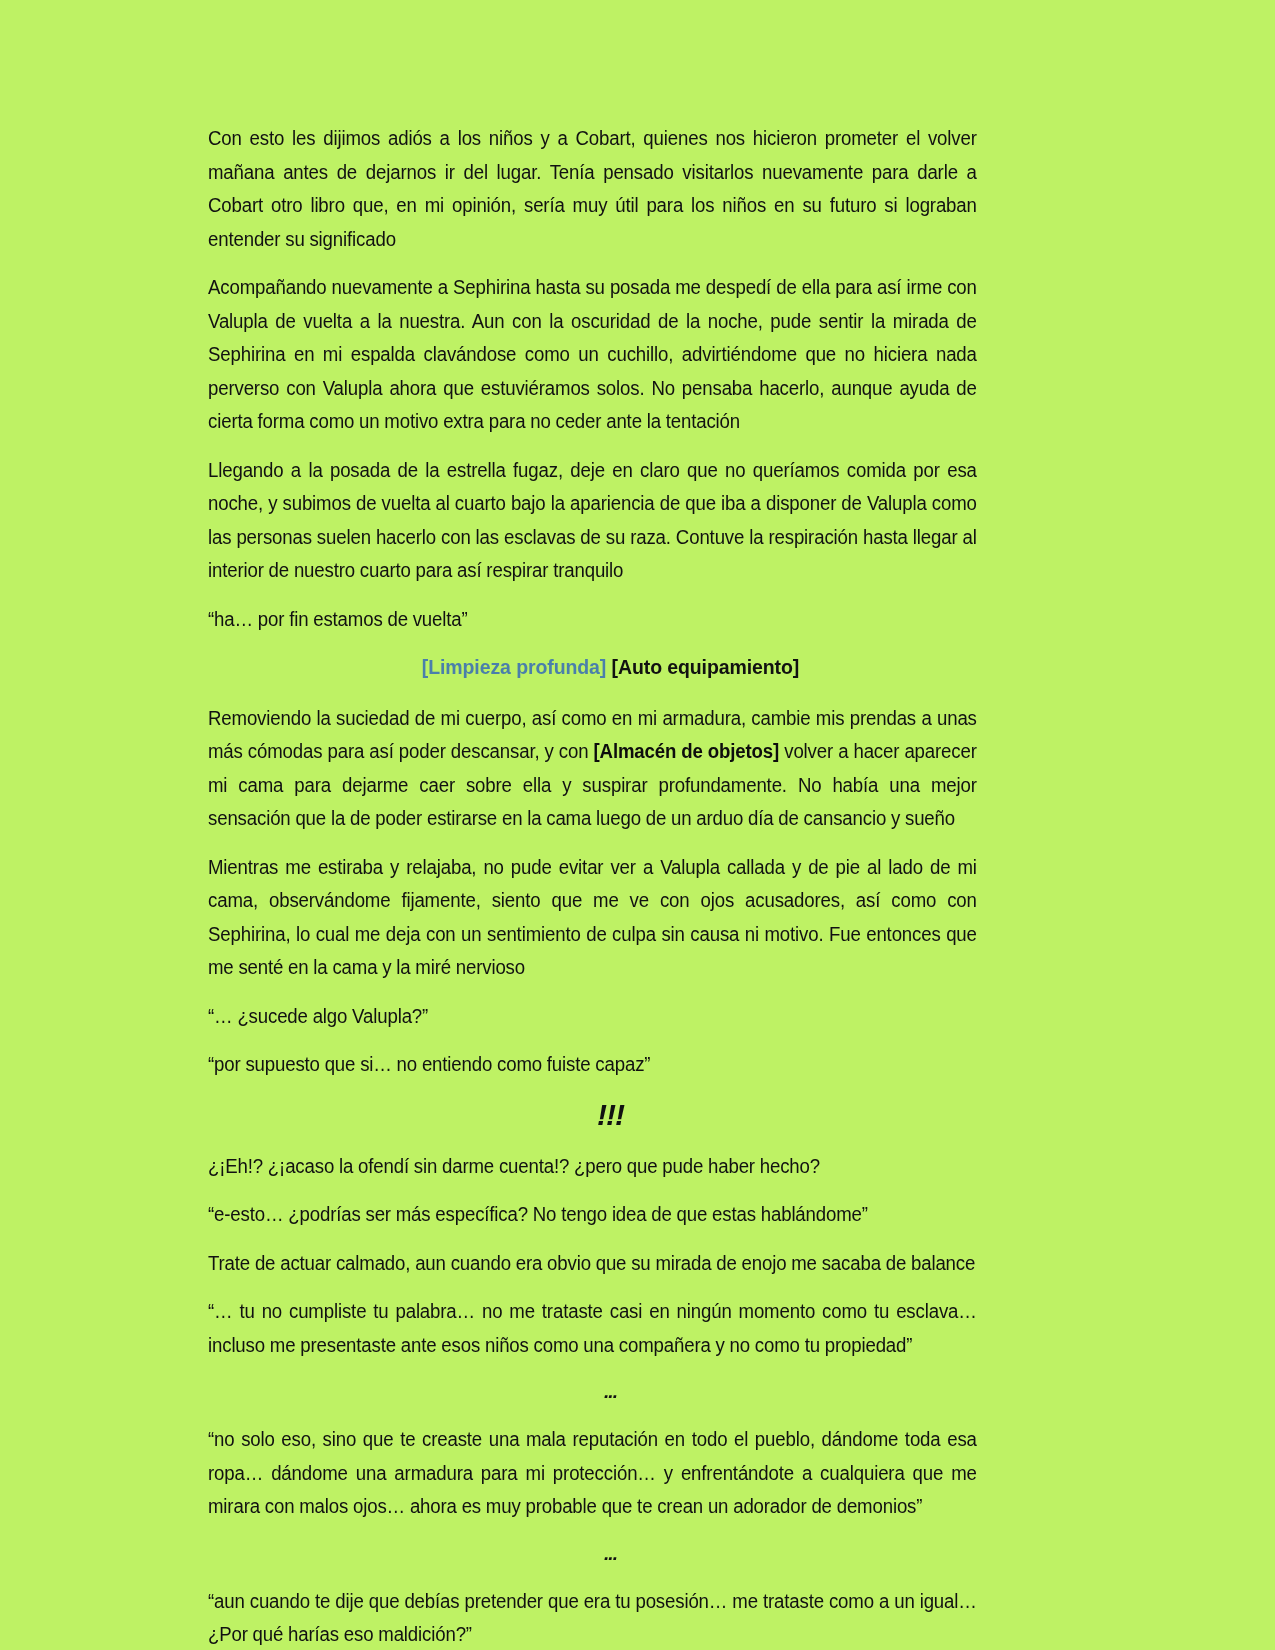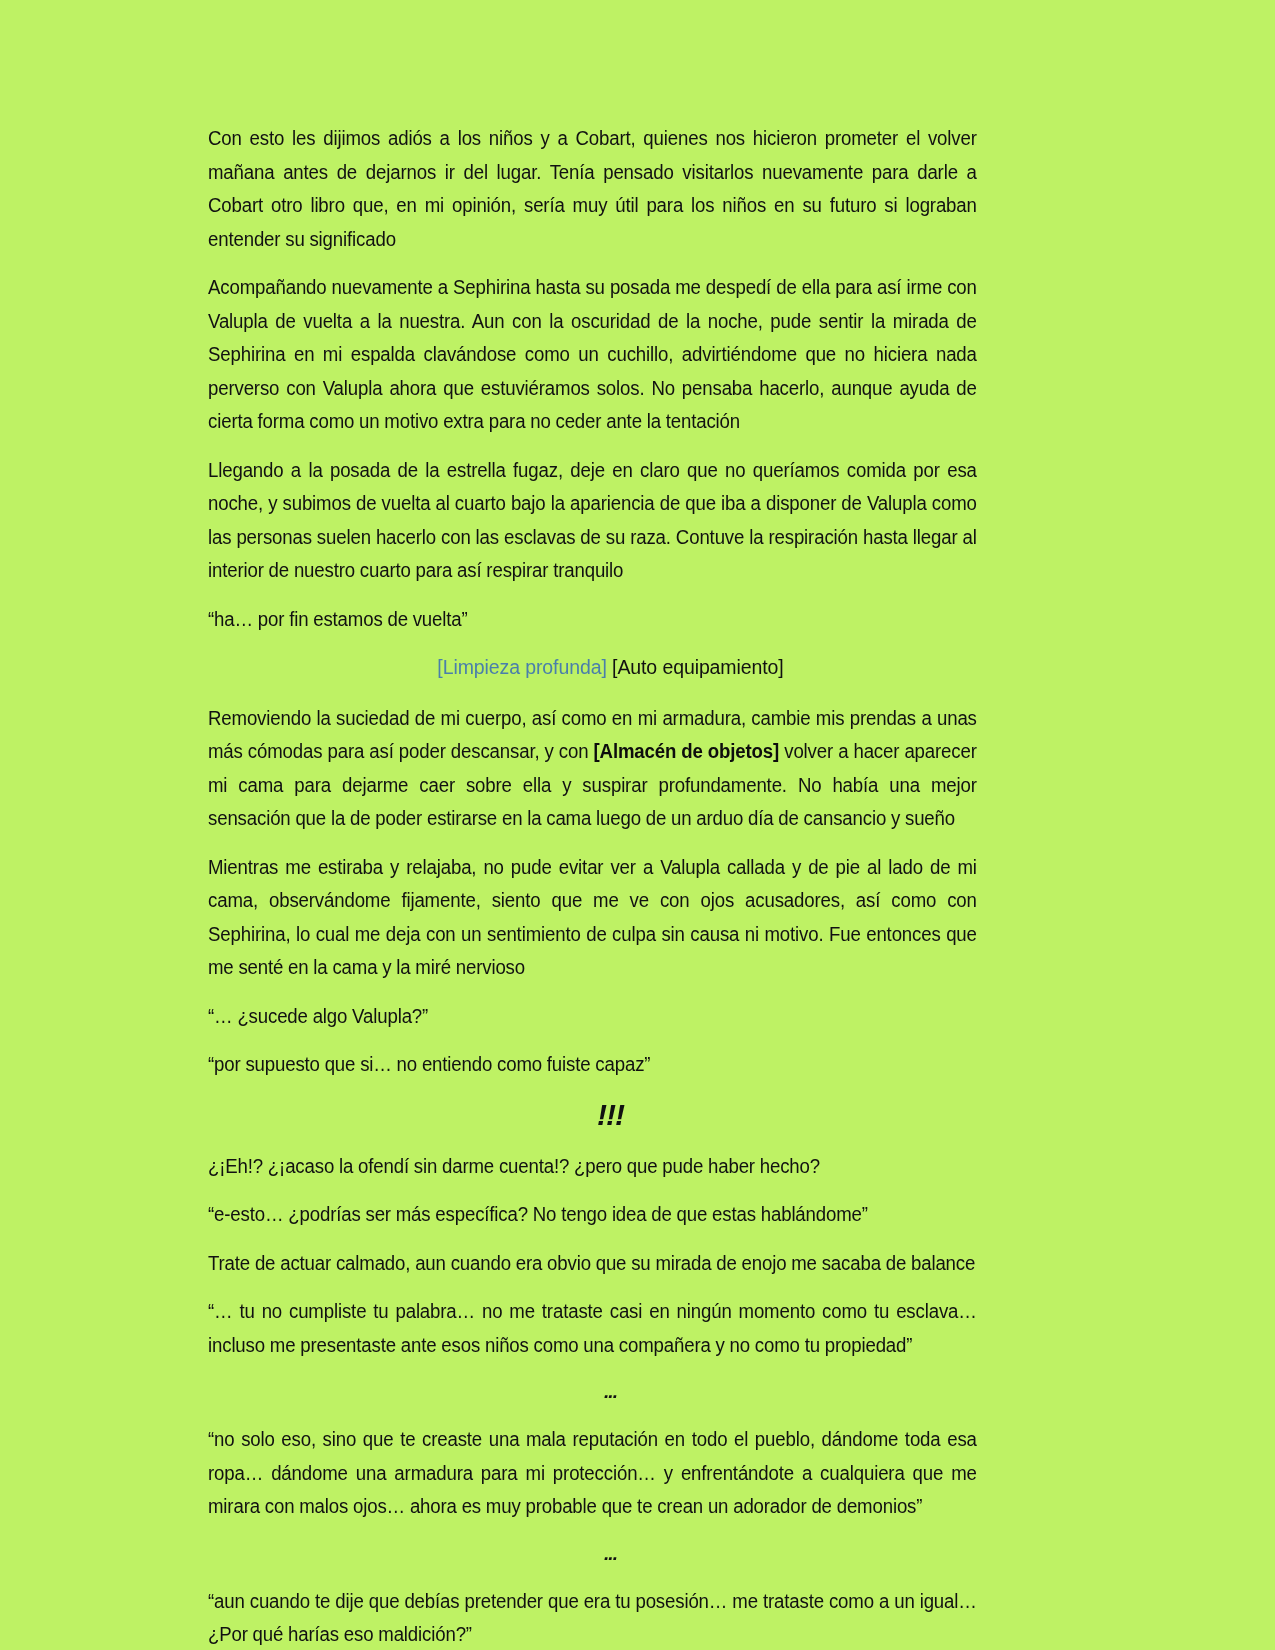--- a/index.html
+++ b/index.html
@@ -39,21 +39,21 @@
     transform-origin: left top;
   }
   .para.loose {
     text-align: left;
   }
   .heading {
     text-align: center;
     font-size: 19.5px;
     line-height: 33.5px;
     margin: 10px 0 17px 0;
-    font-weight: normal;
+    font-weight: bold;
     color: #1a1a1a;
     letter-spacing: -0.1px;
   }
   .heading .blue {
     color: #4a7fab;
   }
   .heading .black {
     color: #111111;
   }
   b.inline-bold {

